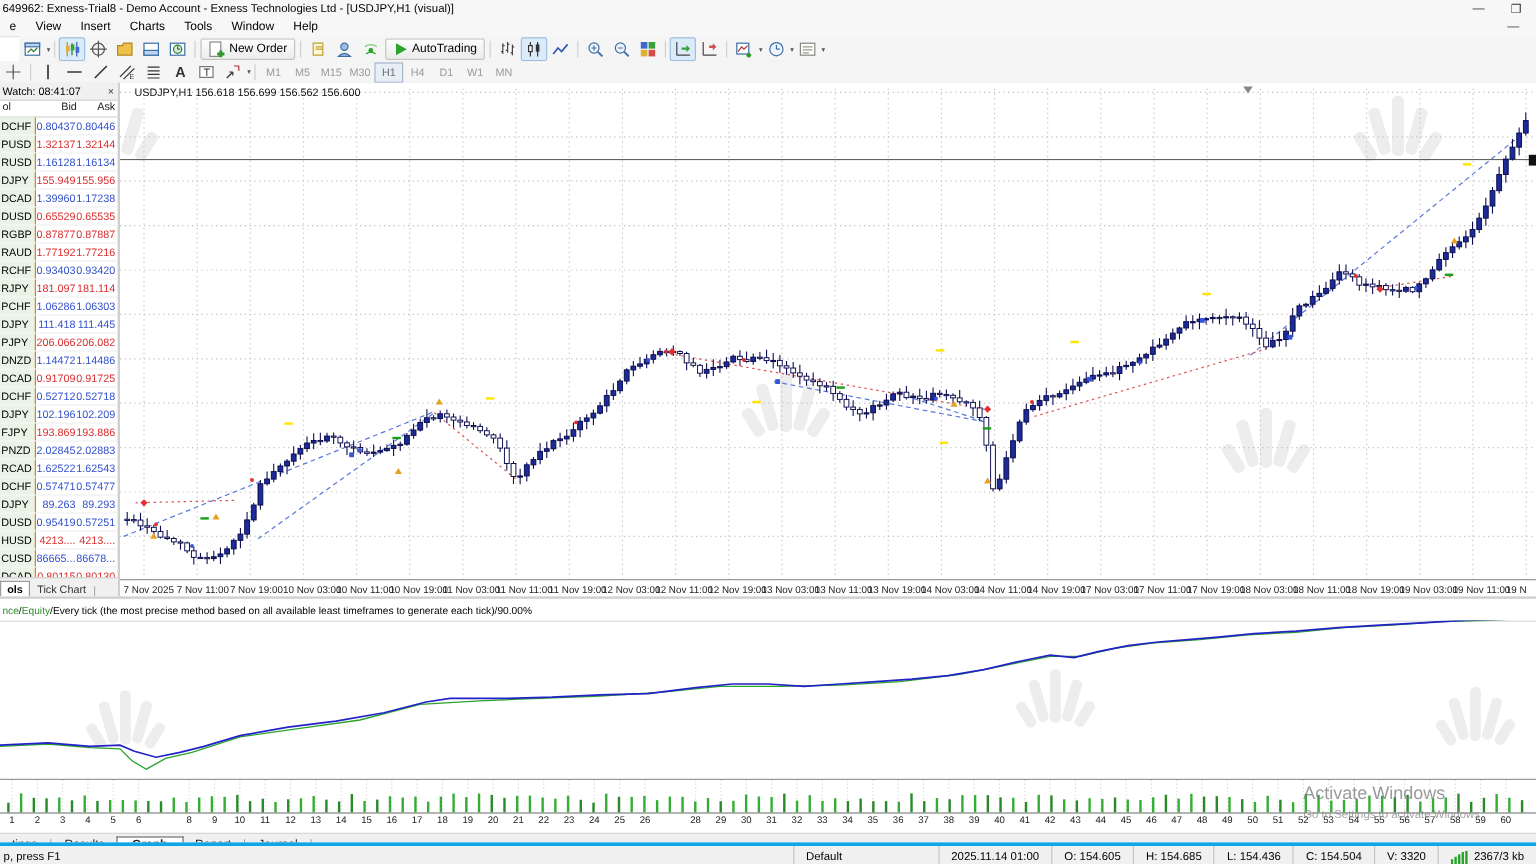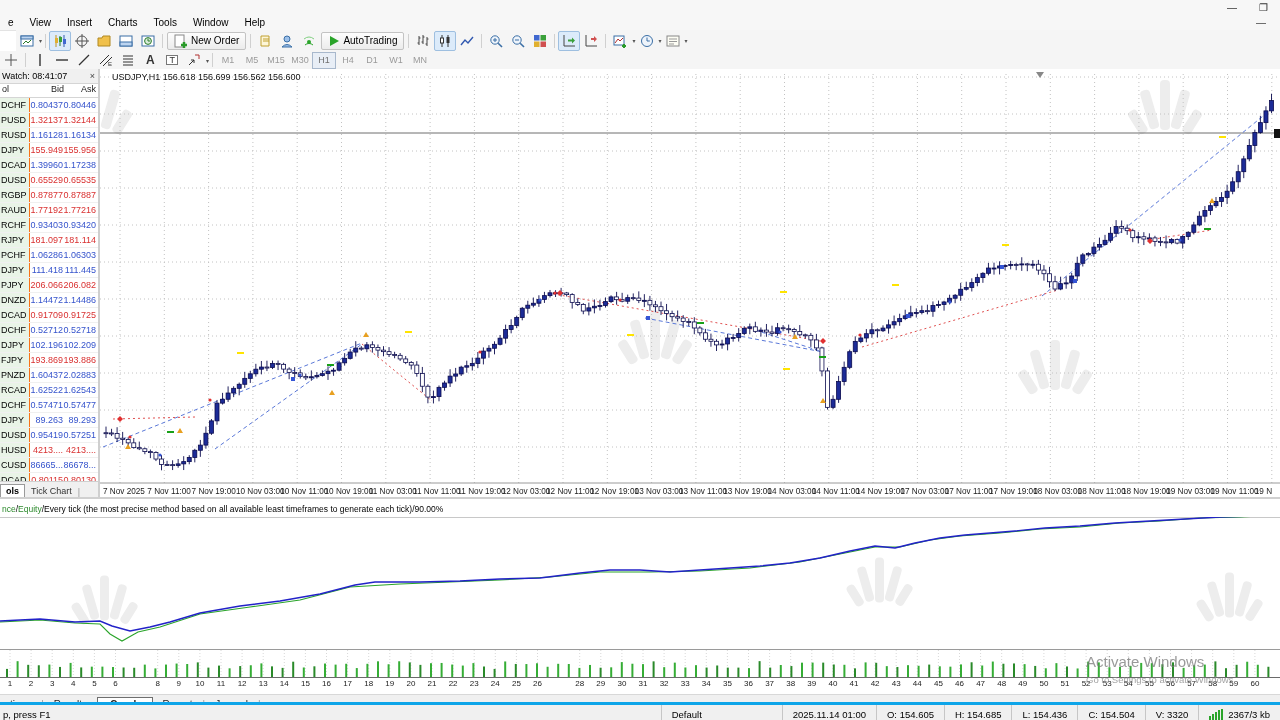--- a/index.html
+++ b/index.html
@@ -65,20 +65,21 @@
              display:flex;align-items:center;font-size:9.5px;}
   #statusbar .lseg{padding-left:3px;}
   #statusbar .rsegs{margin-left:auto;display:flex;align-items:center;height:100%;}
   #statusbar .seg{border-left:1px solid #c6c6c6;height:100%;display:flex;align-items:center;padding:0 10px;white-space:nowrap;}
   svg text{font-family:"Liberation Sans",sans-serif;}
 </style>
 </head>
 <body>
 
 <div id="titlebar" class="abs">
+  <span class="t">649962: Exness-Trial8 - Demo Account - Exness Technologies Ltd - [USDJPY,H1 (visual)]</span>
   <span class="winbtns">
     <span>—</span>
     <span>❐</span>
   </span>
 </div>
 
 <div id="menubar" class="abs">
     <span class="mi">e</span>
     <span class="mi">View</span>
     <span class="mi">Insert</span>
@@ -429,21 +430,21 @@
         <span class="bid up">102.196</span>
         <span class="ask up">102.209</span>
       </div>
       <div class="mwrow">
         <span class="sym">FJPY</span>
         <span class="bid dn">193.869</span>
         <span class="ask dn">193.886</span>
       </div>
       <div class="mwrow">
         <span class="sym">PNZD</span>
-        <span class="bid up">1.60437</span>
+        <span class="bid up">2.02845</span>
         <span class="ask up">2.02883</span>
       </div>
       <div class="mwrow">
         <span class="sym">RCAD</span>
         <span class="bid up">1.62522</span>
         <span class="ask up">1.62543</span>
       </div>
       <div class="mwrow">
         <span class="sym">DCHF</span>
         <span class="bid up">0.57471</span>

